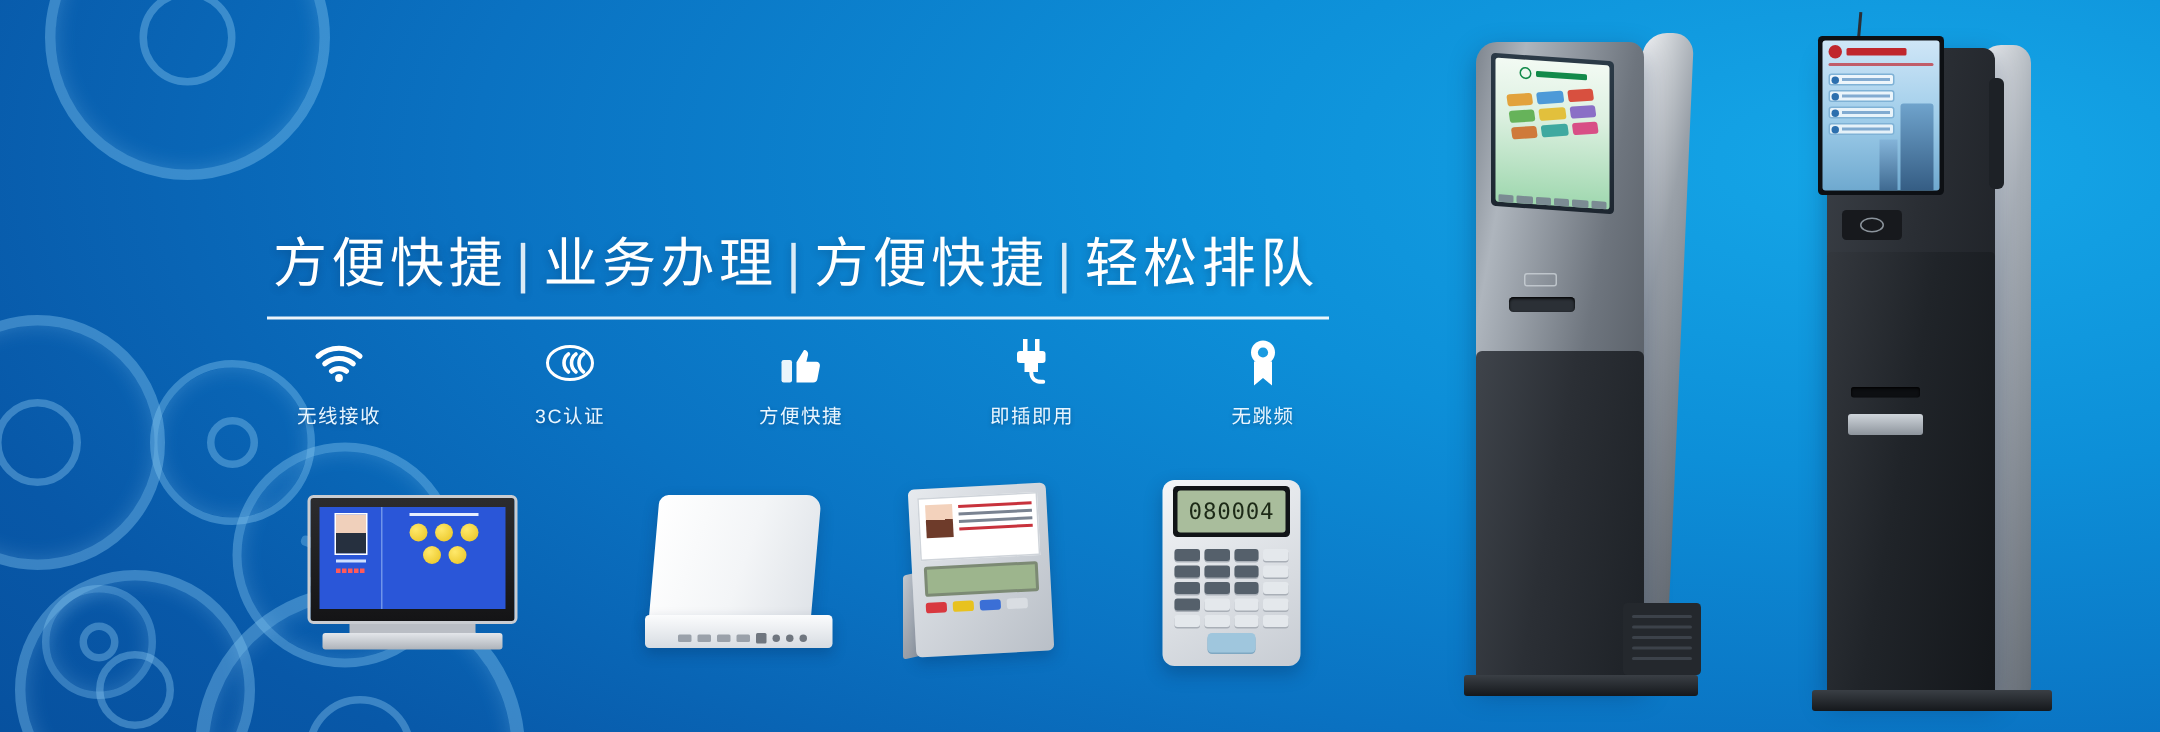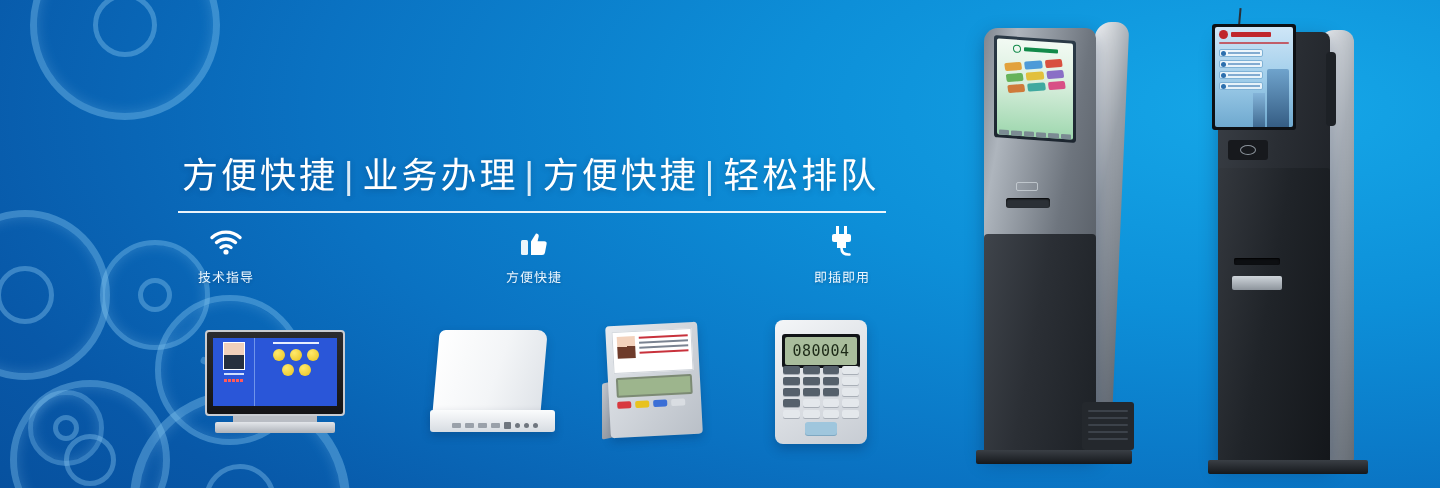--- a/index.html
+++ b/index.html
@@ -117,21 +117,21 @@
   .ev-btns i.y{background:#e8c21f;}
   .ev-btns i.b{background:#3b6fd6;}
   .ev-stand{position:absolute;left:2px;top:58px;width:16px;height:56px;background:linear-gradient(#c8ccd2,#9aa0a8);transform:skewY(-12deg);border-radius:2px;}
   
   .keypad{left:775px;top:8px;width:92px;height:124px;}
   .kp-body{
     position:absolute;inset:0;border-radius:8px;
     background:linear-gradient(150deg,#f4f6f8,#c7ccd3);
     box-shadow:0 5px 12px rgba(0,30,70,.28);
   }
-  .kp-screenwrap{position:absolute;left:7px;top:14px;width:78px;height:34px;background:#111417;border-radius:3px;padding:3px;}
+  .kp-screenwrap{position:absolute;left:7px;top:4px;width:78px;height:34px;background:#111417;border-radius:3px;padding:3px;}
   .kp-lcd{
     width:100%;height:100%;background:#a9bd9c;border-radius:2px;
     display:flex;align-items:center;justify-content:center;
     font-family:"DejaVu Sans Mono","Liberation Mono",monospace;
     font-size:15px;color:#1d2a17;letter-spacing:.5px;
   }
   .kp-keys{position:absolute;left:8px;top:46px;width:76px;display:grid;grid-template-columns:repeat(4,1fr);gap:3px;}
   .kp-keys i{display:block;height:8px;border-radius:2px;background:#e4e8ec;box-shadow:0 1px 0 #a9afb7;}
   .kp-keys i.d{background:#55606b;}
   .kp-enter{position:absolute;left:30px;top:102px;width:32px;height:13px;border-radius:3px;background:#9fc6dd;box-shadow:0 1px 0 #7fa8c2;}
@@ -278,24 +278,37 @@
       <div class="ficon">
         <svg width="34" height="26" viewBox="0 0 34 26">
           <g fill="none" stroke="#ffffff" stroke-width="3.4" stroke-linecap="round">
             <path d="M3 8.5a21 21 0 0 1 28 0"></path>
             <path d="M7.5 13.5a14.5 14.5 0 0 1 19 0"></path>
             <path d="M12 18.5a8 8 0 0 1 10 0"></path>
           </g>
           <circle cx="17" cy="23" r="2.6" fill="#ffffff"></circle>
         </svg>
       </div>
-      <div class="flabel">技术指导</div>
-    </div>
-
-
+      <div class="flabel">无线接收</div>
+    </div>
+
+
+    <div class="feature">
+      <div class="ficon">
+        <svg width="34" height="26" viewBox="0 0 34 26">
+          <ellipse cx="17" cy="13" rx="15" ry="11" fill="none" stroke="#ffffff" stroke-width="2"></ellipse>
+          <g fill="none" stroke="#ffffff" stroke-width="2.4" stroke-linecap="round">
+            <path d="M16 7a7.5 7.5 0 0 0 0 12"></path>
+            <path d="M21 7a7.5 7.5 0 0 0 0 12"></path>
+            <path d="M26 7a7.5 7.5 0 0 0 0 12"></path>
+          </g>
+        </svg>
+      </div>
+      <div class="flabel">3C认证</div>
+    </div>
 
     <div class="feature">
       <div class="ficon">
         <svg width="30" height="30" viewBox="0 0 30 30">
           <rect x="2" y="13" width="7" height="15" rx="1.5" fill="#ffffff" opacity=".92"></rect>
           <path d="M12 28 h11 a3 3 0 0 0 3-2.6 l1.6-8.4 a2.4 2.4 0 0 0-2.4-2.8 h-6.6 l1.1-4.6 A2.6 2.6 0 0 0 17 6.4 L12 14.5 z" fill="#ffffff"></path>
         </svg>
       </div>
       <div class="flabel">方便快捷</div>
     </div>
@@ -307,20 +320,30 @@
           <rect x="16" y="0" width="3" height="8" fill="#ffffff"></rect>
           <rect x="4" y="8" width="19" height="8" rx="2" fill="#ffffff"></rect>
           <rect x="9" y="16" width="9" height="6" fill="#ffffff"></rect>
           <path d="M13.5 22 q0 7 8 6.5" fill="none" stroke="#ffffff" stroke-width="2.6" stroke-linecap="round"></path>
         </svg>
       </div>
       <div class="flabel">即插即用</div>
     </div>
 
 
+    <div class="feature">
+      <div class="ficon">
+        <svg width="26" height="32" viewBox="0 0 26 32">
+          <circle cx="13" cy="9" r="8" fill="#ffffff"></circle>
+          <circle cx="13" cy="9" r="3.4" fill="#1a9ae0"></circle>
+          <path d="M7 15 L7 31 l6-5 6 5 L19 15 z" fill="#ffffff"></path>
+        </svg>
+      </div>
+      <div class="flabel">无跳频</div>
+    </div>
 
   </div>
 
   <div class="products">
 
     <div class="prod monitor">
       <div class="mon-bez">
         <div class="mon-screen">
           <div class="mon-left">
             <div class="mon-photo"></div>

